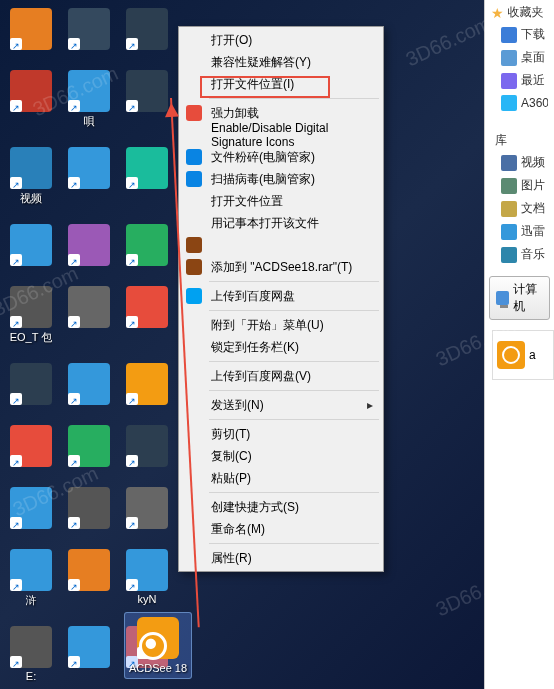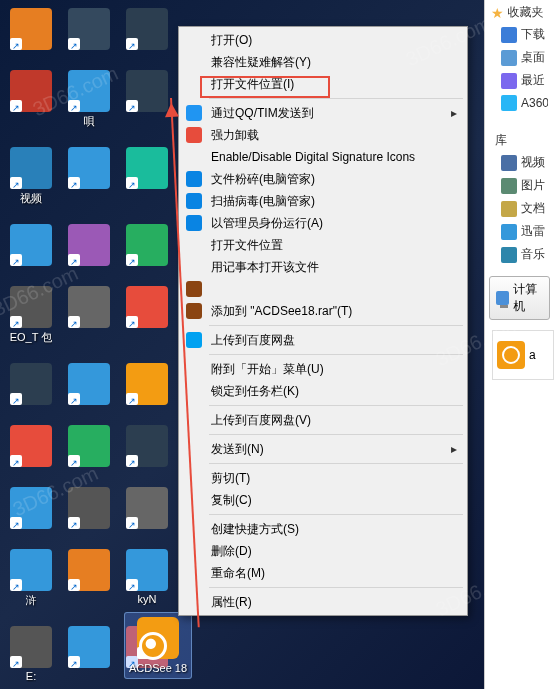--- a/index.html
+++ b/index.html
@@ -11,21 +11,21 @@
 .icon-grid{display:grid;grid-template-columns:repeat(3,54px);gap:18px 4px}
 .d-icon{display:flex;flex-direction:column;align-items:center;cursor:pointer}
 .d-icon .ico{width:42px;height:42px;border-radius:4px;margin-bottom:2px;position:relative}
 .d-icon .lbl{color:#fff;font-size:11px;text-align:center;text-shadow:1px 1px 2px #000;white-space:nowrap;overflow:hidden;max-width:54px}
 .shortcut::after{content:'';position:absolute;left:0;bottom:0;width:12px;height:12px;background:#fff;border-radius:2px}
 .shortcut::before{content:'↗';position:absolute;left:2px;bottom:-1px;font-size:9px;color:#0066cc;z-index:2}
 .acdsee-icon{position:absolute;left:124px;bottom:10px;display:flex;flex-direction:column;align-items:center;cursor:pointer;background:rgba(100,150,255,0.3);padding:4px;border:1px solid rgba(150,200,255,0.5);border-radius:3px}
 .acdsee-icon .ico{width:42px;height:42px;background:#f39c12;border-radius:6px;position:relative;display:flex;align-items:center;justify-content:center}
 .acdsee-icon .ico::before{content:'';width:22px;height:22px;border:3px solid #fff;border-radius:50%;background:radial-gradient(circle at 40% 40%,#fff 25%,#f39c12 30%)}
 .acdsee-icon .lbl{color:#fff;font-size:11px;margin-top:3px;text-shadow:1px 1px 2px #000}
-.ctx-menu{position:absolute;left:178px;top:26px;width:290px;background:#f0f0f0;border:1px solid #999;box-shadow:3px 3px 8px rgba(0,0,0,0.4);z-index:50;padding:2px}
+.ctx-menu{position:absolute;left:178px;top:26px;width:206px;background:#f0f0f0;border:1px solid #999;box-shadow:3px 3px 8px rgba(0,0,0,0.4);z-index:50;padding:2px}
 .ctx-item{display:flex;align-items:center;height:22px;padding:0 8px 0 30px;position:relative;cursor:pointer}
 .ctx-item.sub::after{content:'▸';position:absolute;right:8px;color:#333}
 .ctx-sep{height:1px;background:#d4d4d4;margin:3px 2px 3px 28px}
 .ctx-icon{position:absolute;left:5px;width:16px;height:16px;border-radius:3px}
 .highlight{position:absolute;left:200px;top:76px;width:130px;height:22px;border:2px solid #e74c3c;z-index:60;pointer-events:none}
 .arrow-line{position:absolute;left:170px;top:98px;width:2px;height:530px;background:#e74c3c;z-index:55;transform:rotate(-3deg);transform-origin:top;pointer-events:none}
 .arrow-line::before{content:'';position:absolute;top:-2px;left:-6px;border:7px solid transparent;border-bottom:14px solid #e74c3c}
 .sidebar{position:absolute;right:0;top:0;width:70px;height:689px;background:#fff;border-left:1px solid #ccc}
 .side-section{padding:4px 6px}
 .side-title{display:flex;align-items:center;font-size:12px;color:#333;margin-bottom:2px}
@@ -184,44 +184,36 @@
     <div class="ctx-item">
       <span>打开(O)</span>
     </div>
     <div class="ctx-item">
       <span>兼容性疑难解答(Y)</span>
     </div>
     <div class="ctx-item">
       <span>打开文件位置(I)</span>
     </div>
     <div class="ctx-sep"></div>
-    <div class="ctx-item sub">
-      <span class="ctx-icon" style="background:#2095f2"></span>
-      <span>通过QQ/TIM发送到</span>
-    </div>
     <div class="ctx-item">
       <span class="ctx-icon" style="background:#e74c3c"></span>
       <span>强力卸载</span>
     </div>
     <div class="ctx-item">
       <span>Enable/Disable Digital Signature Icons</span>
     </div>
     <div class="ctx-item">
       <span class="ctx-icon" style="background:#0984e3"></span>
       <span>文件粉碎(电脑管家)</span>
     </div>
     <div class="ctx-item">
       <span class="ctx-icon" style="background:#0984e3"></span>
       <span>扫描病毒(电脑管家)</span>
     </div>
     <div class="ctx-item">
-      <span class="ctx-icon" style="background:#0984e3"></span>
-      <span>以管理员身份运行(A)</span>
-    </div>
-    <div class="ctx-item">
       <span>打开文件位置</span>
     </div>
     <div class="ctx-item">
       <span>用记事本打开该文件</span>
     </div>
     <div class="ctx-item">
       <span class="ctx-icon" style="background:#8b4513"></span>
     </div>
     <div class="ctx-item">
       <span class="ctx-icon" style="background:#8b4513"></span>
@@ -247,26 +239,26 @@
     <div class="ctx-item sub">
       <span>发送到(N)</span>
     </div>
     <div class="ctx-sep"></div>
     <div class="ctx-item">
       <span>剪切(T)</span>
     </div>
     <div class="ctx-item">
       <span>复制(C)</span>
     </div>
+    <div class="ctx-item">
+      <span>粘贴(P)</span>
+    </div>
     <div class="ctx-sep"></div>
     <div class="ctx-item">
       <span>创建快捷方式(S)</span>
-    </div>
-    <div class="ctx-item">
-      <span>删除(D)</span>
     </div>
     <div class="ctx-item">
       <span>重命名(M)</span>
     </div>
     <div class="ctx-sep"></div>
     <div class="ctx-item">
       <span>属性(R)</span>
     </div>
   </div>
 

